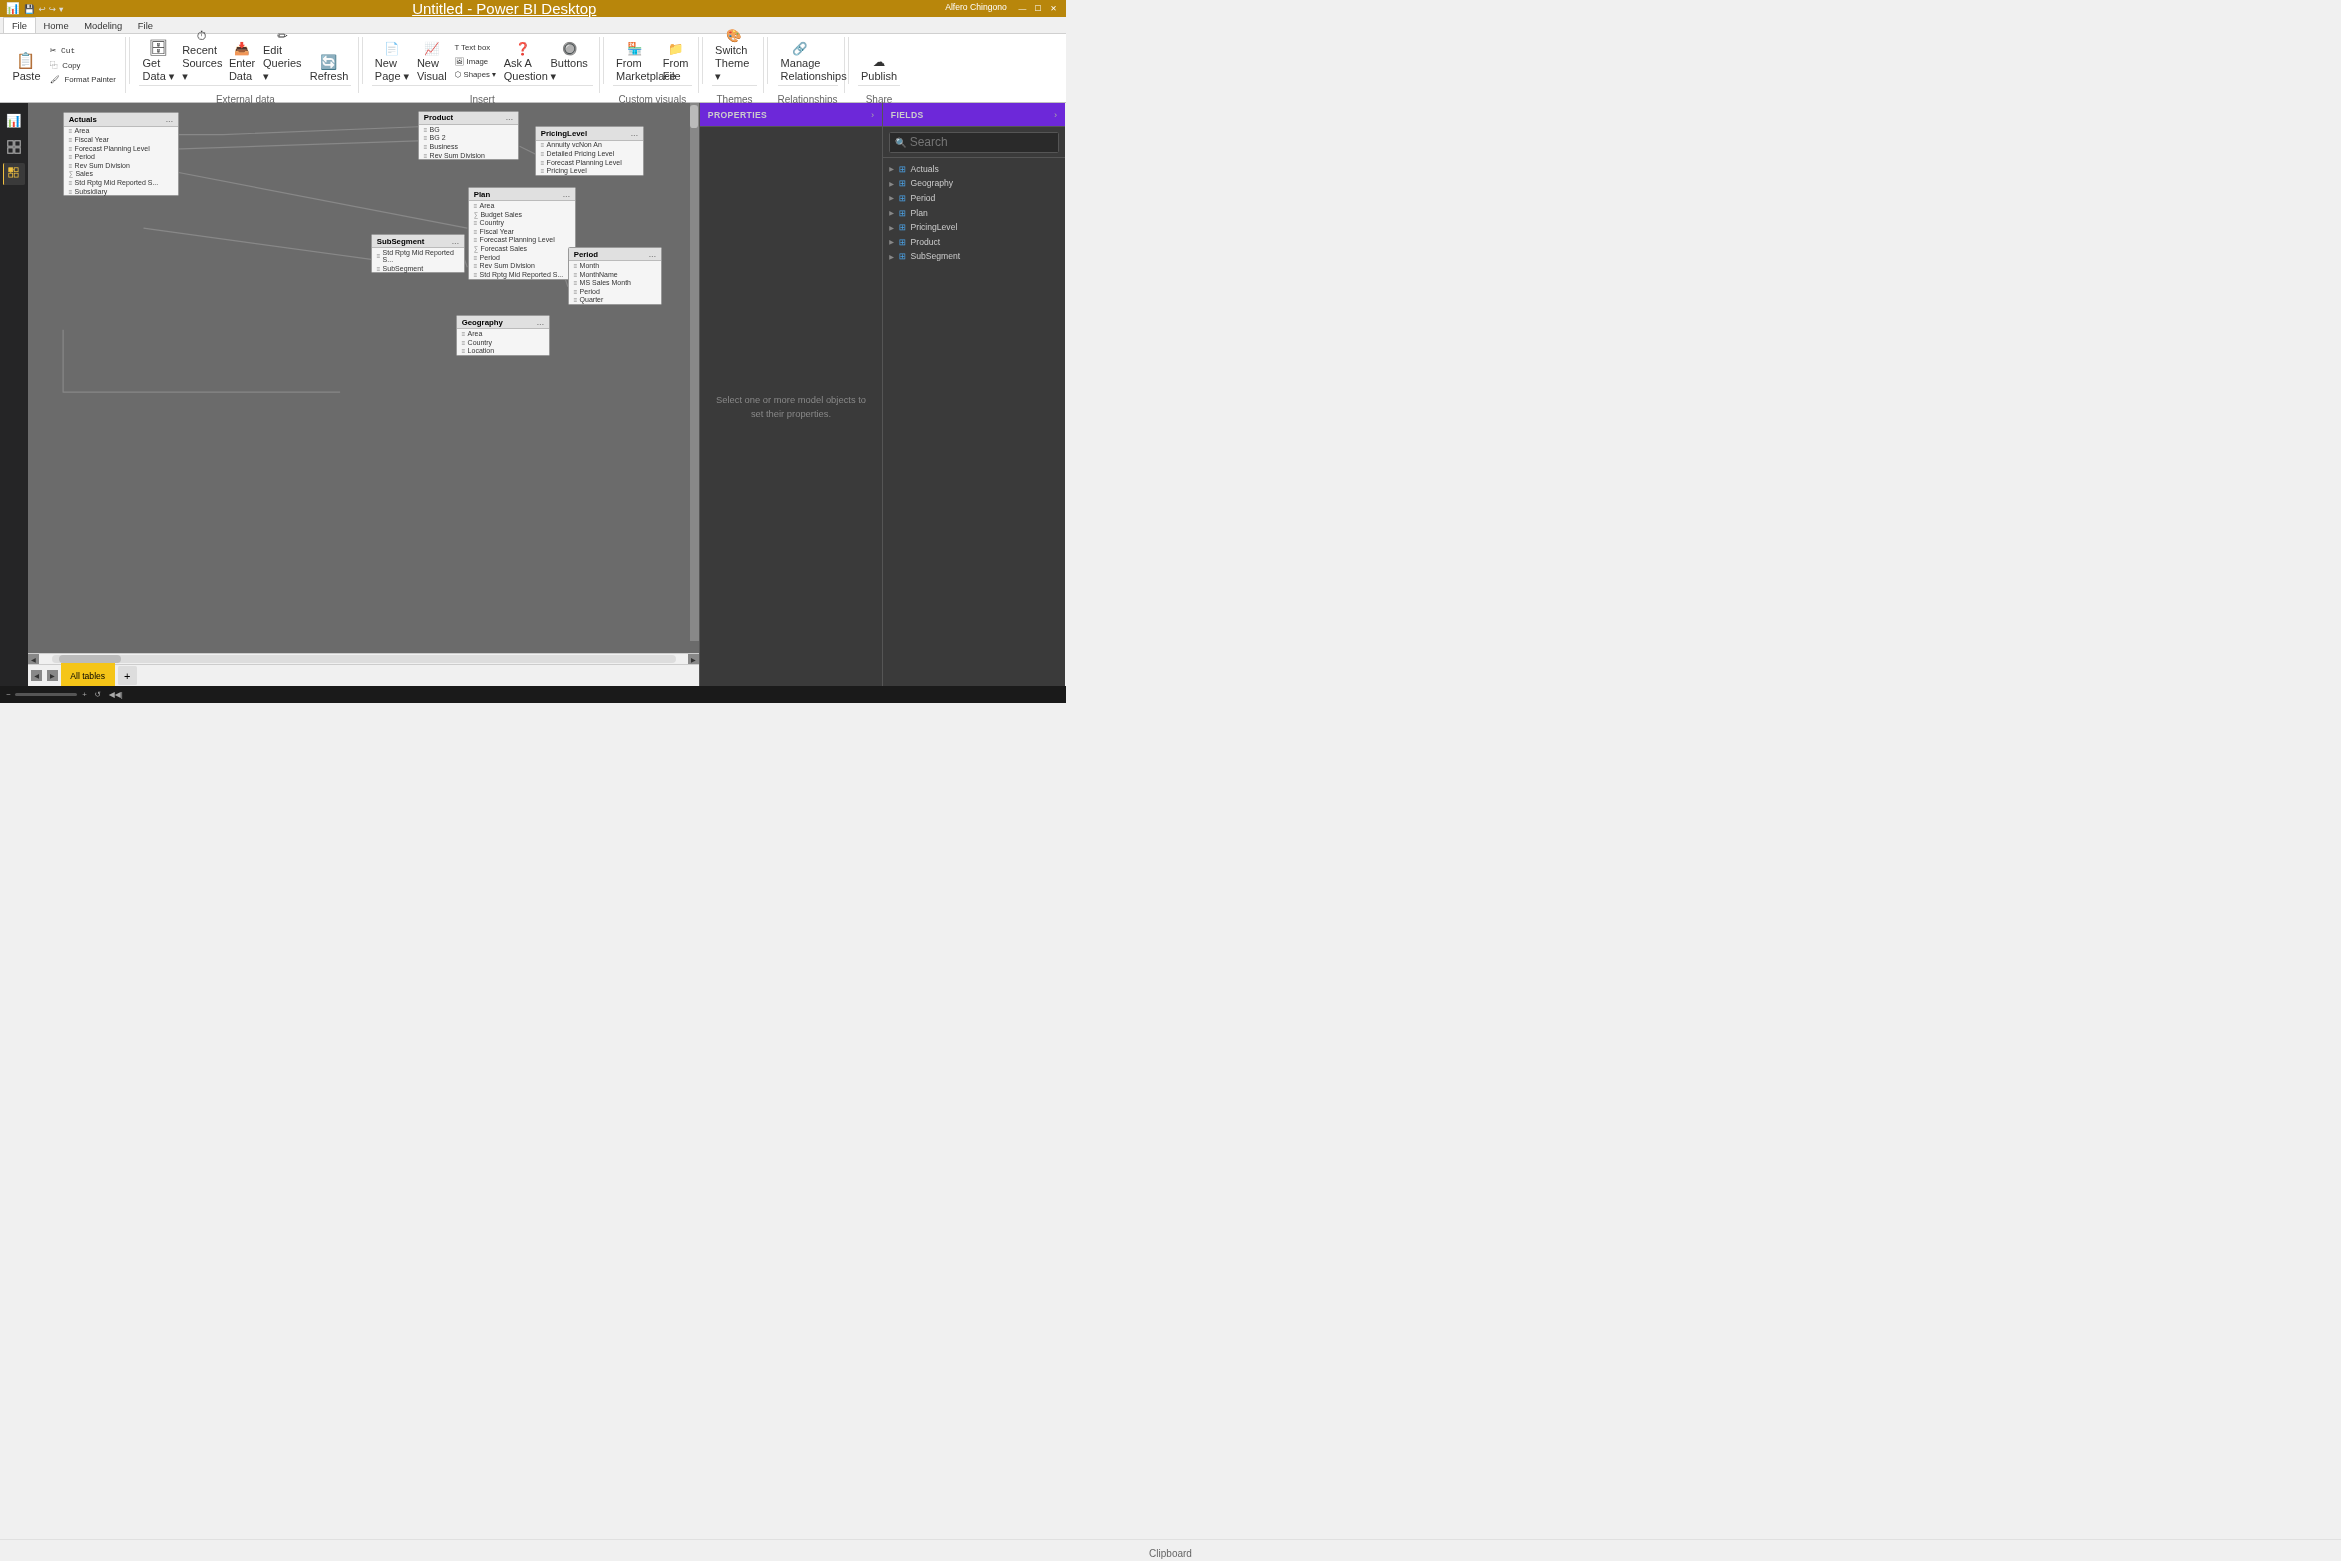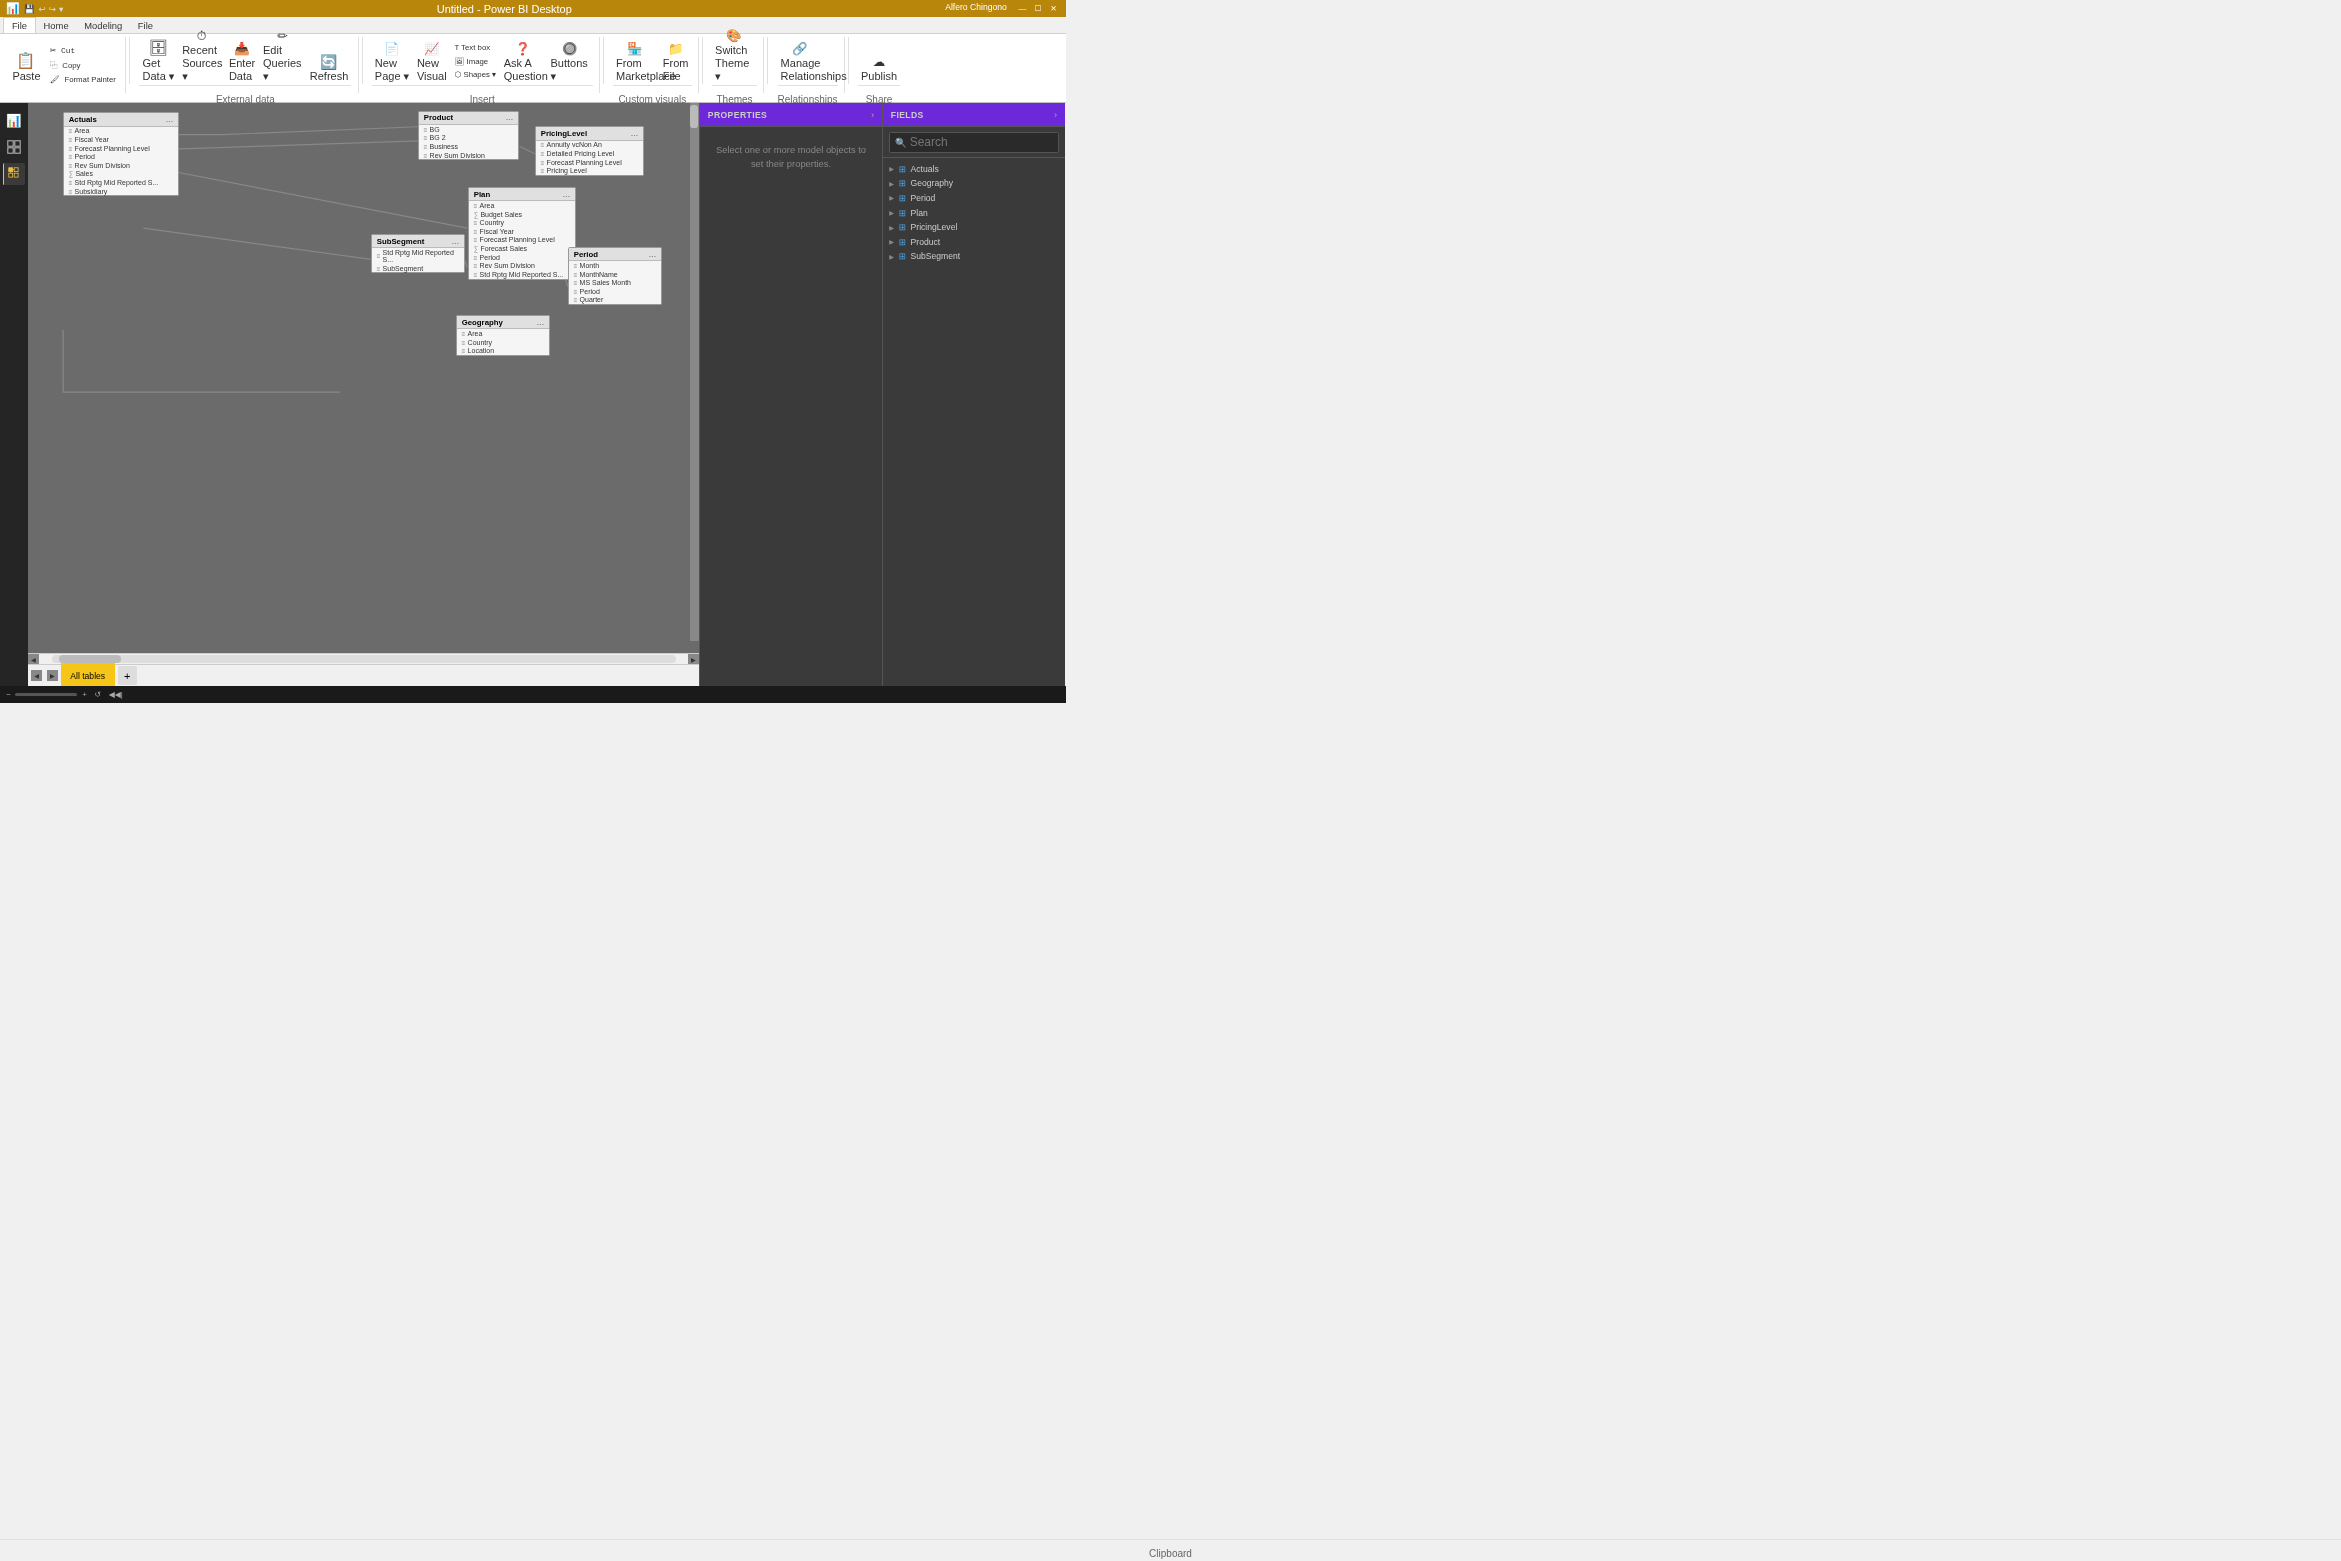--- a/index.html
+++ b/index.html
@@ -9,21 +9,21 @@
     #titlebar {
       background: #b8860b;
       height: 17px;
       display: flex;
       align-items: center;
       justify-content: space-between;
       padding: 0 6.2px;
       color: white;
     }
     #titlebar .title-left { display: flex; align-items: center; gap: 4.7px; }
-    #titlebar .title-center { font-size: 11px; }
+    #titlebar .title-center { font-size: 15px; text-decoration: underline; }
     #titlebar .title-right { display: flex; gap: 3.1px; }
     #titlebar .win-btn { width: 12.5px; height: 12.5px; display: flex; align-items: center; justify-content: center; font-size: 7.8px; cursor: pointer; color: white; }
 
     
     #menubar {
       background: #f0f0f0;
       height: 17px;
       display: flex;
       align-items: center;
       padding: 0 3.1px;
@@ -271,21 +271,21 @@
       background: transparent;
       border: none;
       outline: none;
       color: #aaa;
       font-size: 12px;
       width: 100%;
     }
     .panel-empty {
       flex: 1;
       display: flex;
-      align-items: flex-start;
+      align-items: center;
       justify-content: center;
       padding: 15.6px;
     }
     .panel-empty-text {
       color: #888;
       font-size: 9.4px;
       text-align: center;
       line-height: 1.5;
     }
     .fields-list {

